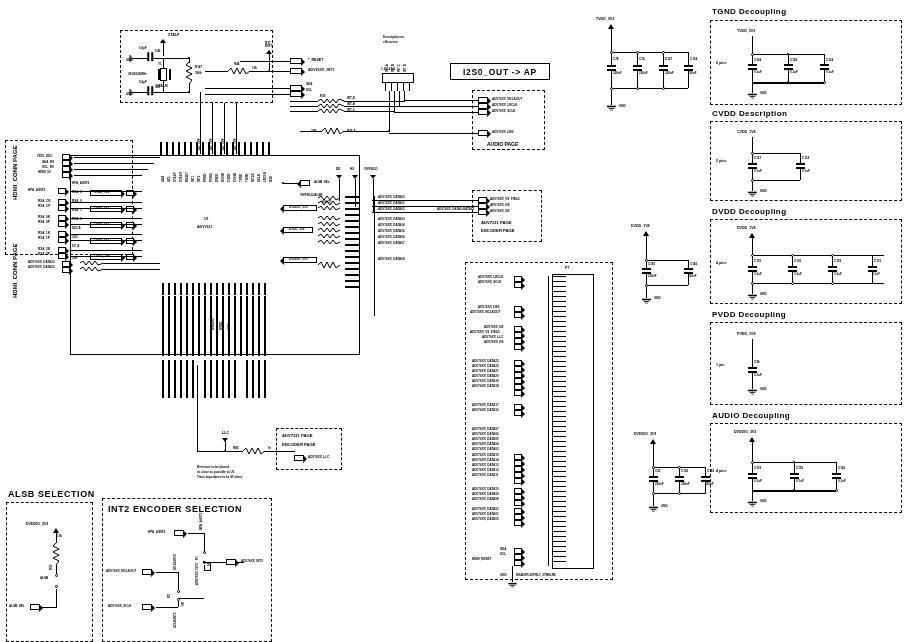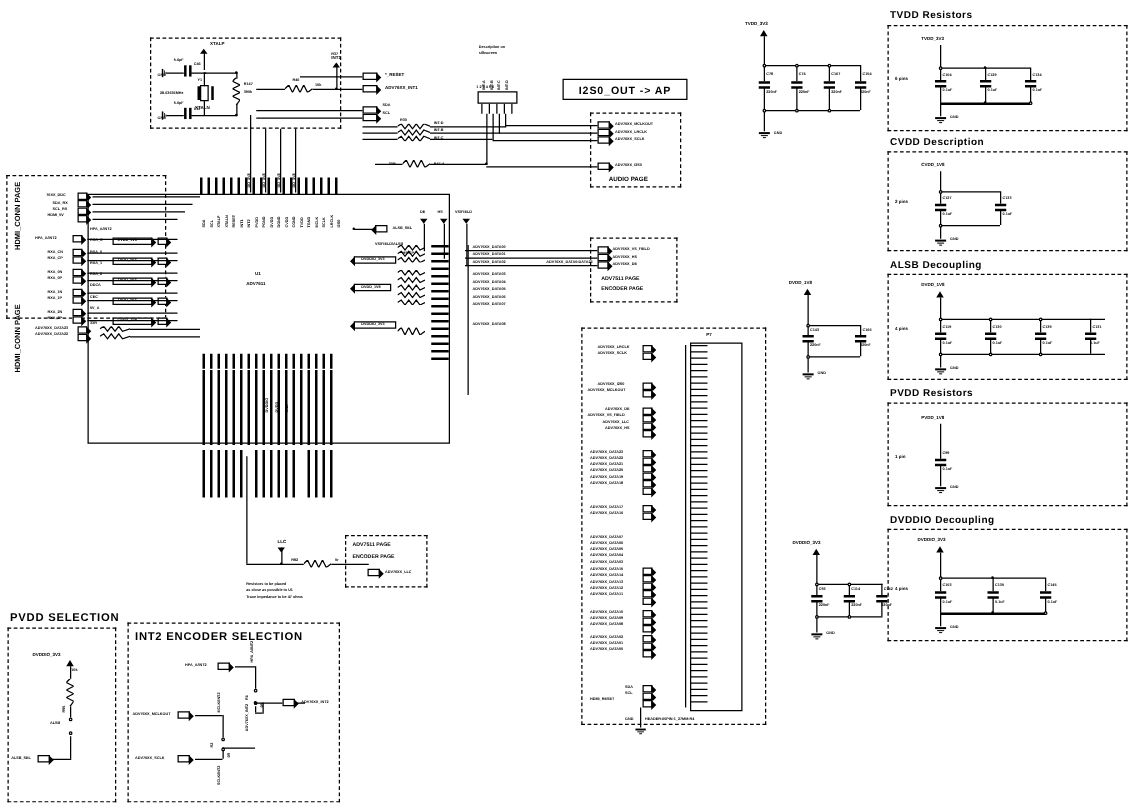--- a/index.html
+++ b/index.html
@@ -819,21 +819,21 @@
 
   <div class="cap" style="left:701px;top:476px;">
       <i></i>
       <i class="g"></i>
     </div>
   <div class="t t3 b" style="left:707px;top:470px;">C142</div>
   <div class="t t3 b" style="left:705px;top:483px;">220nF</div>
   <div class="wire v" style="left:705px;top:467px;height:9px;"></div>
   <div class="wire v" style="left:705px;top:481px;height:12px;"></div>
 
-  <div class="t t8 b" style="left:712px;top:8px;">TVDD Resistors</div>
+  <div class="t t8 b" style="left:712px;top:8px;">TGND Decoupling</div>
   <div class="dash" style="left:710px;top:20px;width:192px;height:85px;"></div>
   <div class="t t4 b" style="left:737px;top:30px;">TVDD_3V3</div>
   <div class="t t4 b" style="left:716px;top:62px;">6 pins</div>
   <div class="wire v" style="left:752px;top:36px;height:18px;"></div>
   <div class="wire h" style="left:752px;top:54px;width:72px;"></div>
   <div class="wire hb" style="left:752px;top:82px;width:72px;"></div>
   <div class="wire v" style="left:752px;top:82px;height:11px;"></div>
   <div class="gnd" style="left:747px;top:93px;transform:scale(.8);">
       <i></i>
       <i></i>
@@ -900,21 +900,21 @@
 
   <div class="cap" style="left:796px;top:163px;">
       <i></i>
       <i class="g"></i>
     </div>
   <div class="t t3 b" style="left:802px;top:157px;">C133</div>
   <div class="t t3 b" style="left:802px;top:170px;">0.1uF</div>
   <div class="wire v" style="left:800px;top:153px;height:10px;"></div>
   <div class="wire v" style="left:800px;top:168px;height:12px;"></div>
 
-  <div class="t t8 b" style="left:712px;top:208px;">ALSB Decoupling</div>
+  <div class="t t8 b" style="left:712px;top:208px;">DVDD Decoupling</div>
   <div class="dash" style="left:710px;top:219px;width:192px;height:85px;"></div>
   <div class="t t4 b" style="left:737px;top:227px;">DVDD_1V8</div>
   <div class="parrow" style="left:749px;top:233px;"></div>
   <div class="t t4 b" style="left:716px;top:262px;">4 pins</div>
   <div class="wire v" style="left:752px;top:238px;height:17px;"></div>
   <div class="wire h" style="left:752px;top:255px;width:132px;"></div>
   <div class="wire h" style="left:752px;top:283px;width:132px;"></div>
   <div class="wire v" style="left:752px;top:283px;height:11px;"></div>
   <div class="gnd" style="left:747px;top:294px;transform:scale(.8);">
       <i></i>
@@ -958,40 +958,40 @@
 
   <div class="cap" style="left:868px;top:266px;">
       <i></i>
       <i class="g"></i>
     </div>
   <div class="t t3 b" style="left:874px;top:260px;">C131</div>
   <div class="t t3 b" style="left:872px;top:273px;">0.1uF</div>
   <div class="wire v" style="left:872px;top:255px;height:11px;"></div>
   <div class="wire v" style="left:872px;top:271px;height:12px;"></div>
 
-  <div class="t t8 b" style="left:712px;top:311px;">PVDD Resistors</div>
+  <div class="t t8 b" style="left:712px;top:311px;">PVDD Decoupling</div>
   <div class="dash" style="left:710px;top:322px;width:192px;height:83px;"></div>
   <div class="t t4 b" style="left:737px;top:333px;">PVDD_1V8</div>
   <div class="t t4 b" style="left:716px;top:364px;">1 pin</div>
   <div class="wire v" style="left:752px;top:339px;height:28px;"></div>
   <div class="cap" style="left:748px;top:367px;">
       <i></i>
       <i class="g"></i>
     </div>
   <div class="t t3 b" style="left:754px;top:361px;">C99</div>
   <div class="t t3 b" style="left:754px;top:374px;">0.1uF</div>
   <div class="wire v" style="left:752px;top:372px;height:17px;"></div>
   <div class="gnd" style="left:747px;top:389px;transform:scale(.8);">
       <i></i>
       <i></i>
       <i></i>
     </div>
   <div class="t t3 b" style="left:760px;top:388px;">GND</div>
 
-  <div class="t t8 b" style="left:712px;top:412px;">DVDDIO Decoupling</div>
+  <div class="t t8 b" style="left:712px;top:412px;">AUDIO Decoupling</div>
   <div class="dash" style="left:710px;top:423px;width:192px;height:90px;"></div>
   <div class="t t4 b" style="left:734px;top:431px;">DVDDIO_3V3</div>
   <div class="parrow" style="left:749px;top:437px;"></div>
   <div class="t t4 b" style="left:716px;top:470px;">4 pins</div>
   <div class="wire v" style="left:752px;top:442px;height:20px;"></div>
   <div class="wire h" style="left:752px;top:462px;width:84px;"></div>
   <div class="wire hb" style="left:752px;top:490px;width:84px;"></div>
   <div class="wire v" style="left:752px;top:490px;height:11px;"></div>
   <div class="gnd" style="left:747px;top:501px;transform:scale(.8);">
       <i></i>
@@ -1024,21 +1024,21 @@
   <div class="cap" style="left:832px;top:473px;">
       <i></i>
       <i class="g"></i>
     </div>
   <div class="t t3 b" style="left:838px;top:467px;">C145</div>
   <div class="t t3 b" style="left:838px;top:480px;">0.1uF</div>
   <div class="wire v" style="left:836px;top:462px;height:11px;"></div>
   <div class="wire v" style="left:836px;top:478px;height:12px;"></div>
   <div class="ndot" style="left:835px;top:489px;"></div>
 
-  <div class="t t9 b" style="left:8px;top:490px;">PVDD SELECTION</div>
+  <div class="t t9 b" style="left:8px;top:490px;">ALSB SELECTION</div>
   <div class="dash" style="left:6px;top:502px;width:87px;height:140px;"></div>
   <div class="t t4 b" style="left:26px;top:523px;">DVDDIO_3V3</div>
   <div class="parrow" style="left:53px;top:528px;"></div>
   <div class="wire v" style="left:56px;top:533px;height:10px;"></div>
   <div class="res" style="left:53px;top:543px;width:6px;height:22px;">
     <svg width="6" height="22" viewBox="0 0 6 22">
         <polyline points="3,0 0,3 6,6 0,9 6,12 0,15 6,18 3,22" fill="none" stroke="#000" stroke-width="1"></polyline>
       </svg>
   </div>
   <div class="t t3 b rot" style="left:50px;top:570px;">R95</div>

